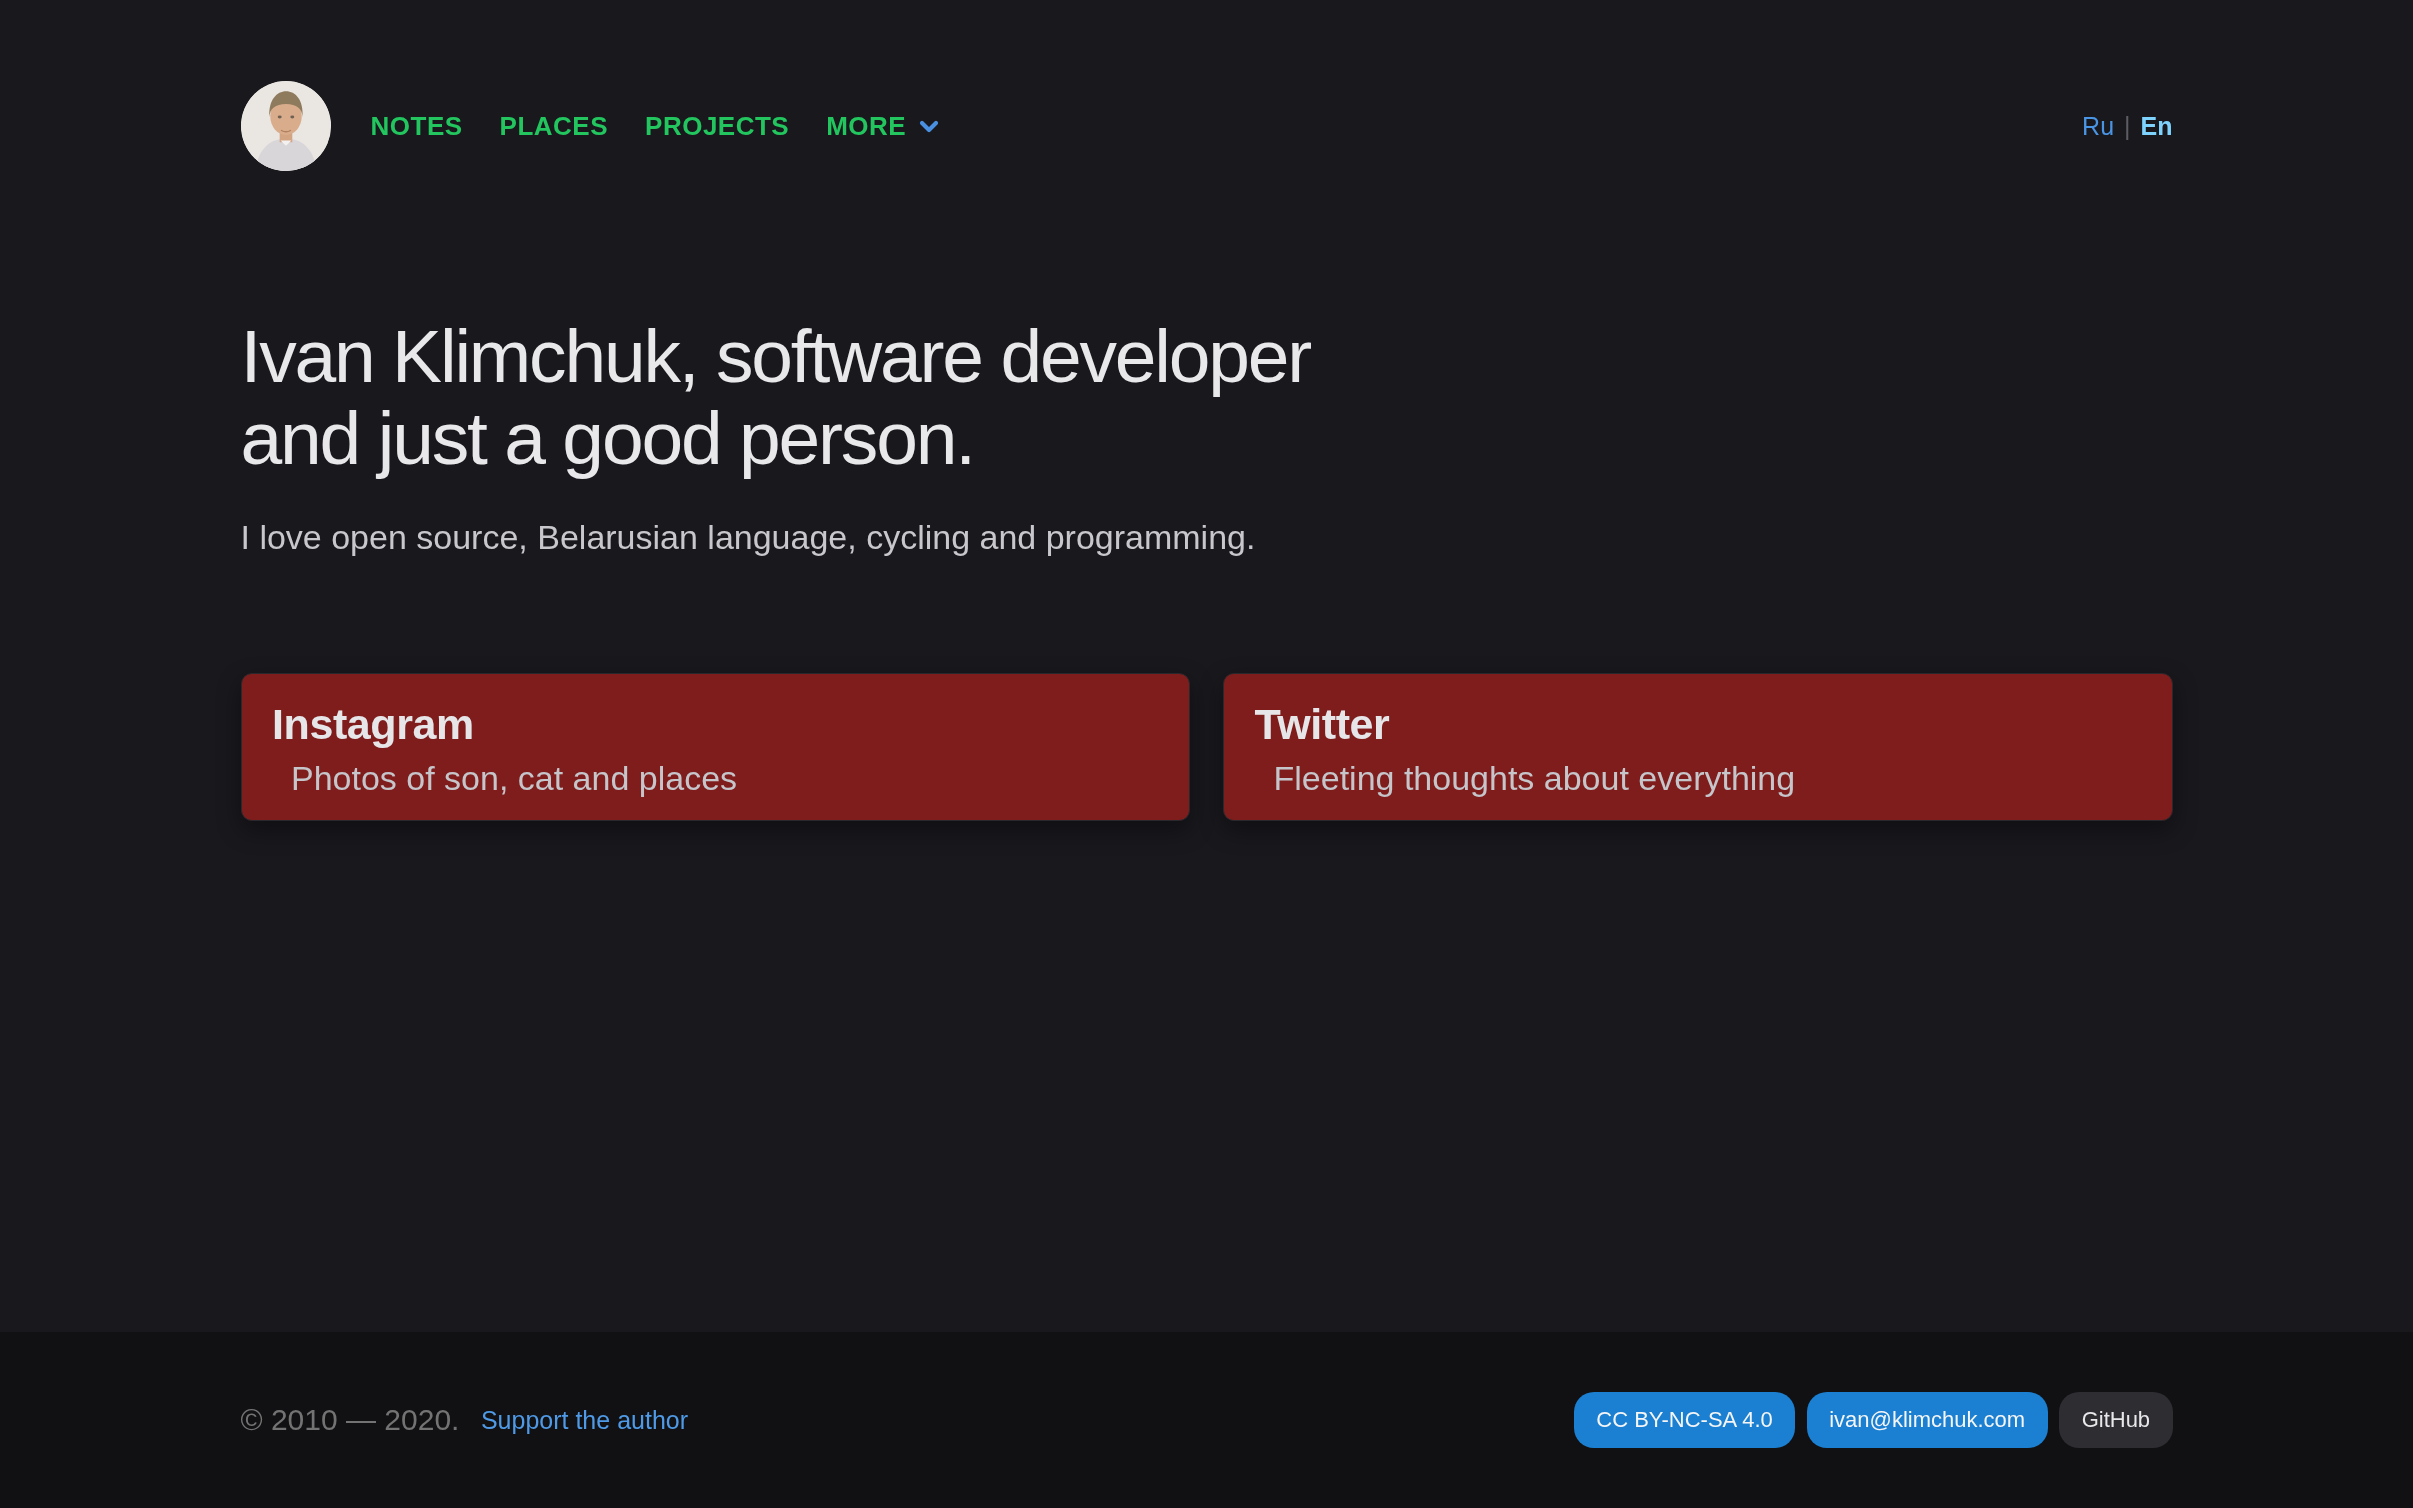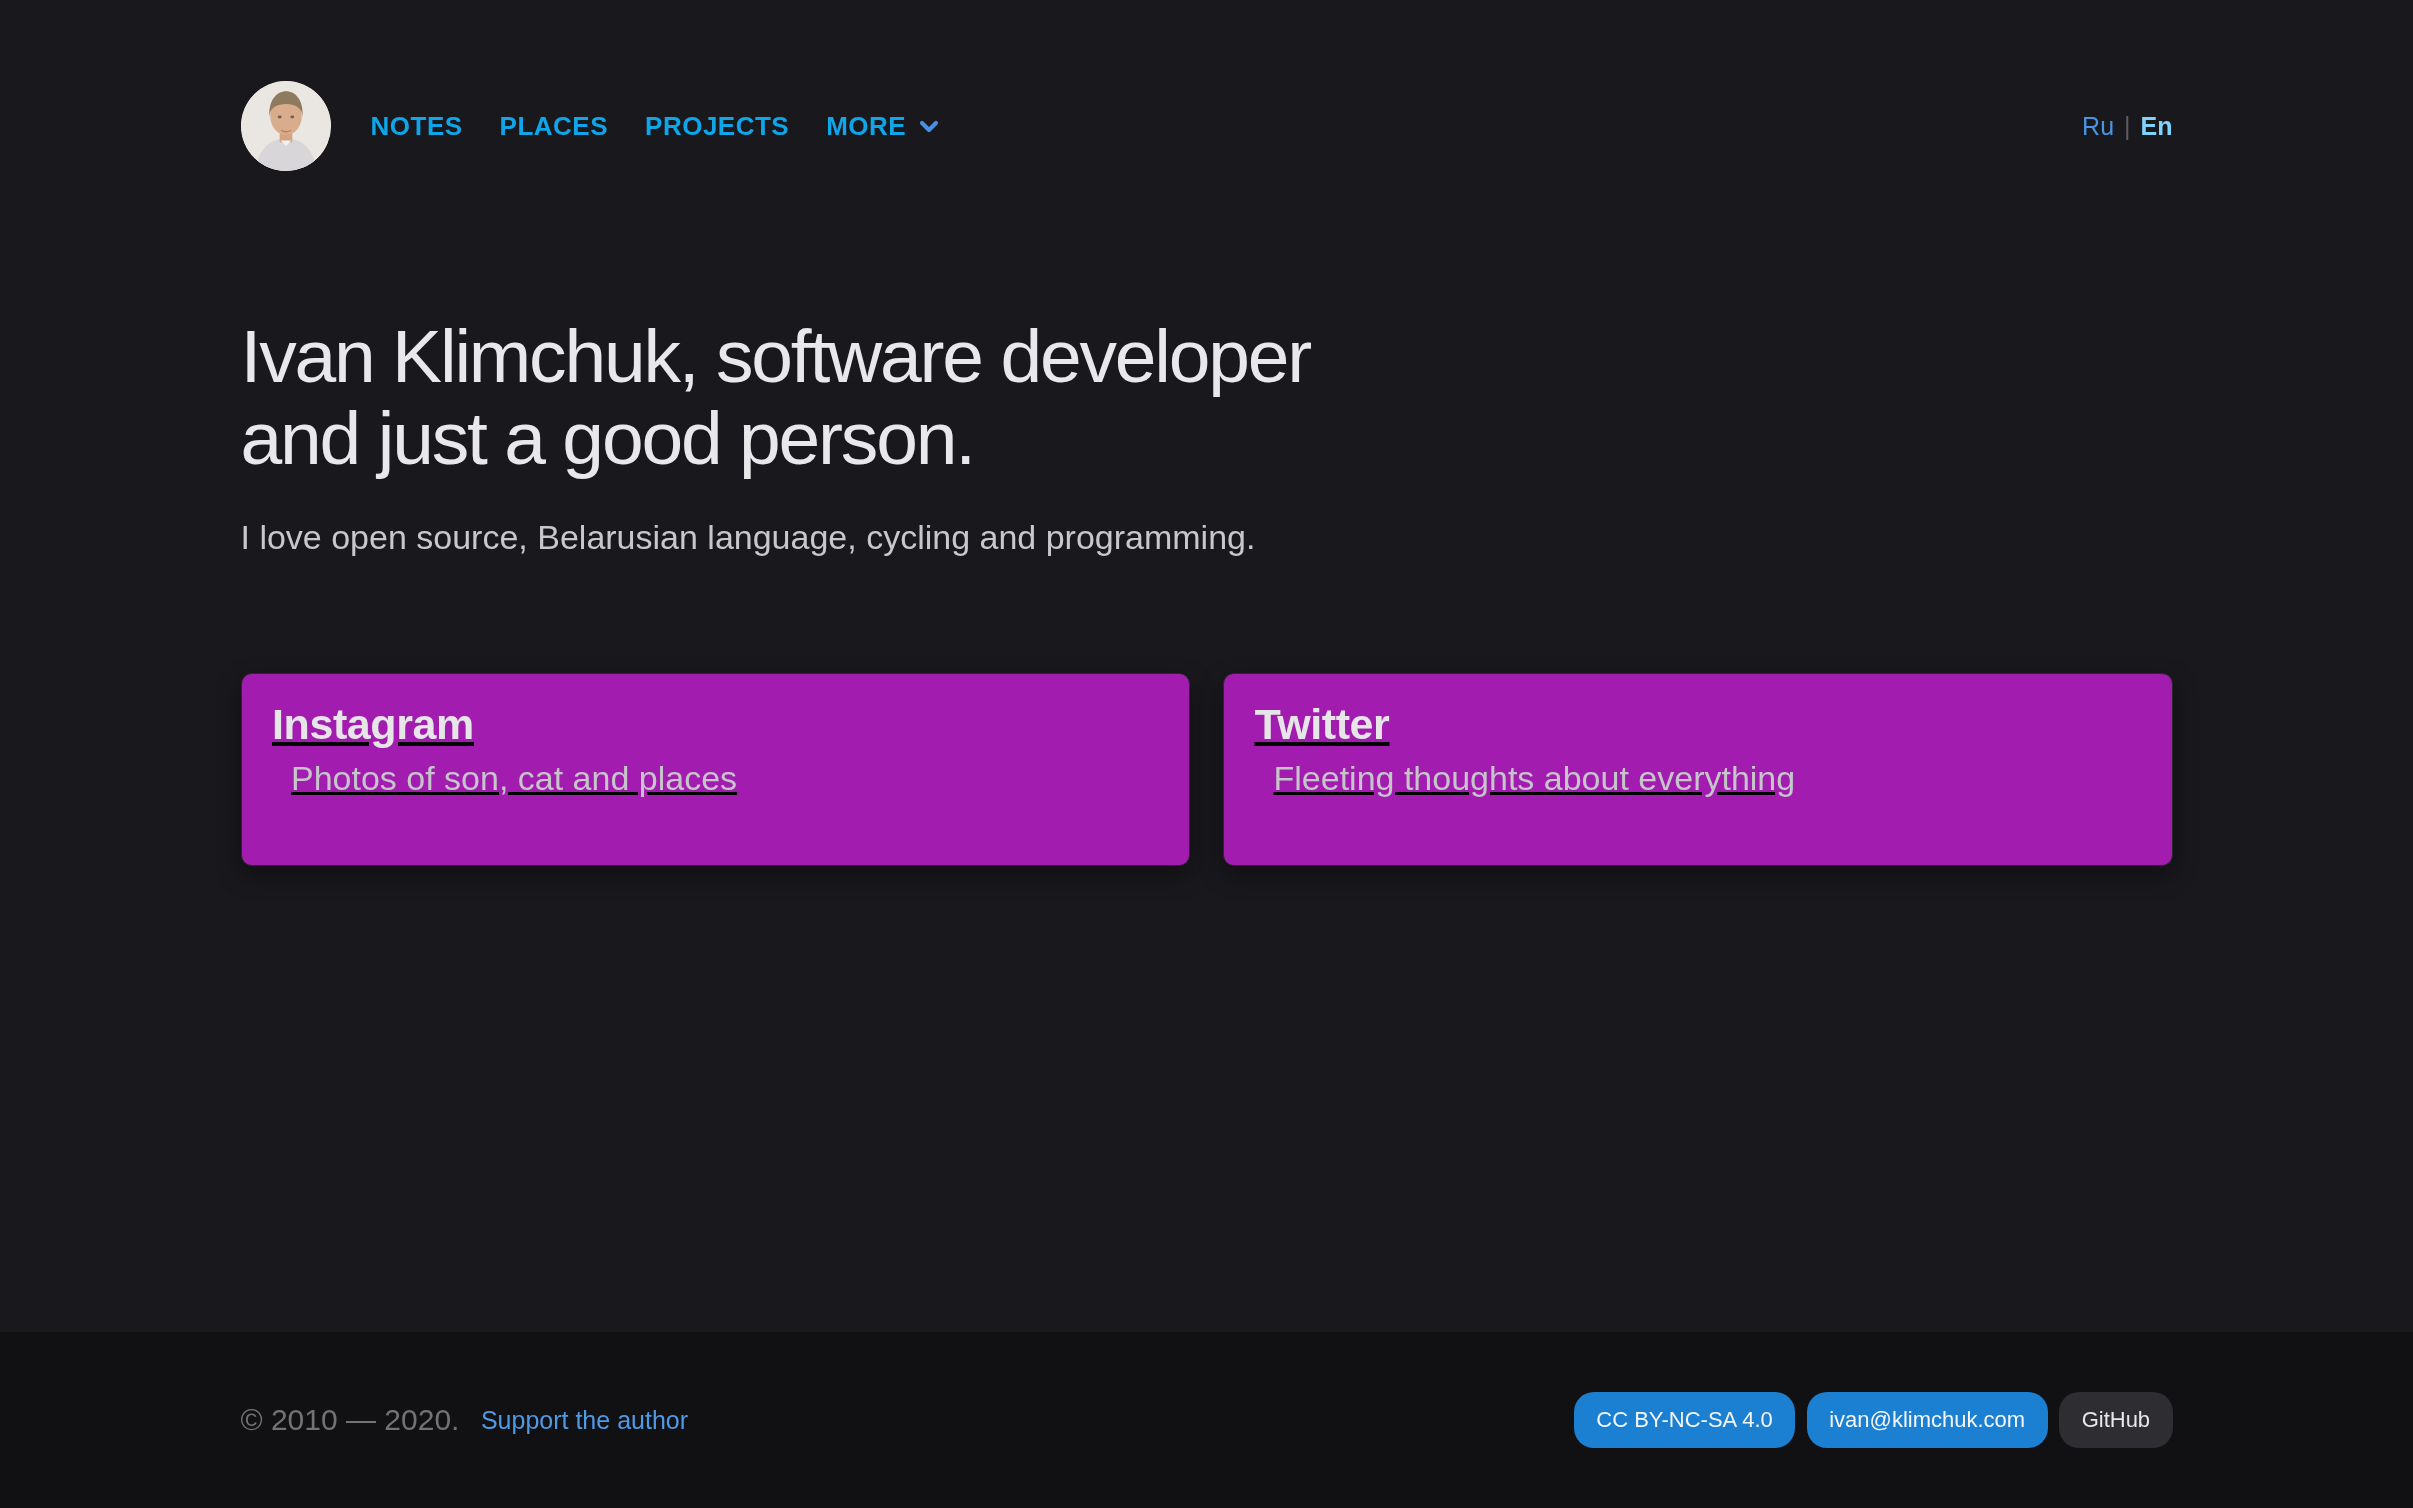--- a/index.html
+++ b/index.html
@@ -29,21 +29,21 @@
     margin-right: 40px;
     cursor: pointer;
     background: #e9e5e0;
   }
   .avatar svg { display: block; width: 100%; height: 100%; }
   .nav { display: flex; align-items: center; }
   .nav-item {
     font-size: 26px;
     font-weight: bold;
     letter-spacing: 0.5px;
-    color: #0ea5e9;
+    color: #22c55e;
     text-transform: uppercase;
     margin-right: 37px;
     cursor: pointer;
     display: flex;
     align-items: center;
     text-decoration: none;
   }
   .nav-item:last-child { margin-right: 0; }
   .chevron { margin-left: 10.8px; display: inline-flex; }
   .lang {
@@ -75,28 +75,27 @@
   }
 
   
   .cards {
     margin-top: 113px;
     display: flex;
     gap: 33px;
   }
   .card {
     flex: 1 1 0;
-    height: 193px;
-    background: #a21caf;
+    height: 148px;
+    background: #7f1d1d;
     border: 1.8px solid #28282d;
     border-radius: 10.8px;
     padding: 23px 30.5px;
     cursor: pointer;
     box-shadow: 0 9px 23px rgba(0,0,0,0.35);
-    text-decoration: underline;
   }
   .card-title {
     font-size: 43px;
     line-height: 54px;
     font-weight: bold;
     letter-spacing: -0.4px;
     color: #e6e6e9;
   }
   .card-desc {
     margin-top: 5.4px;

